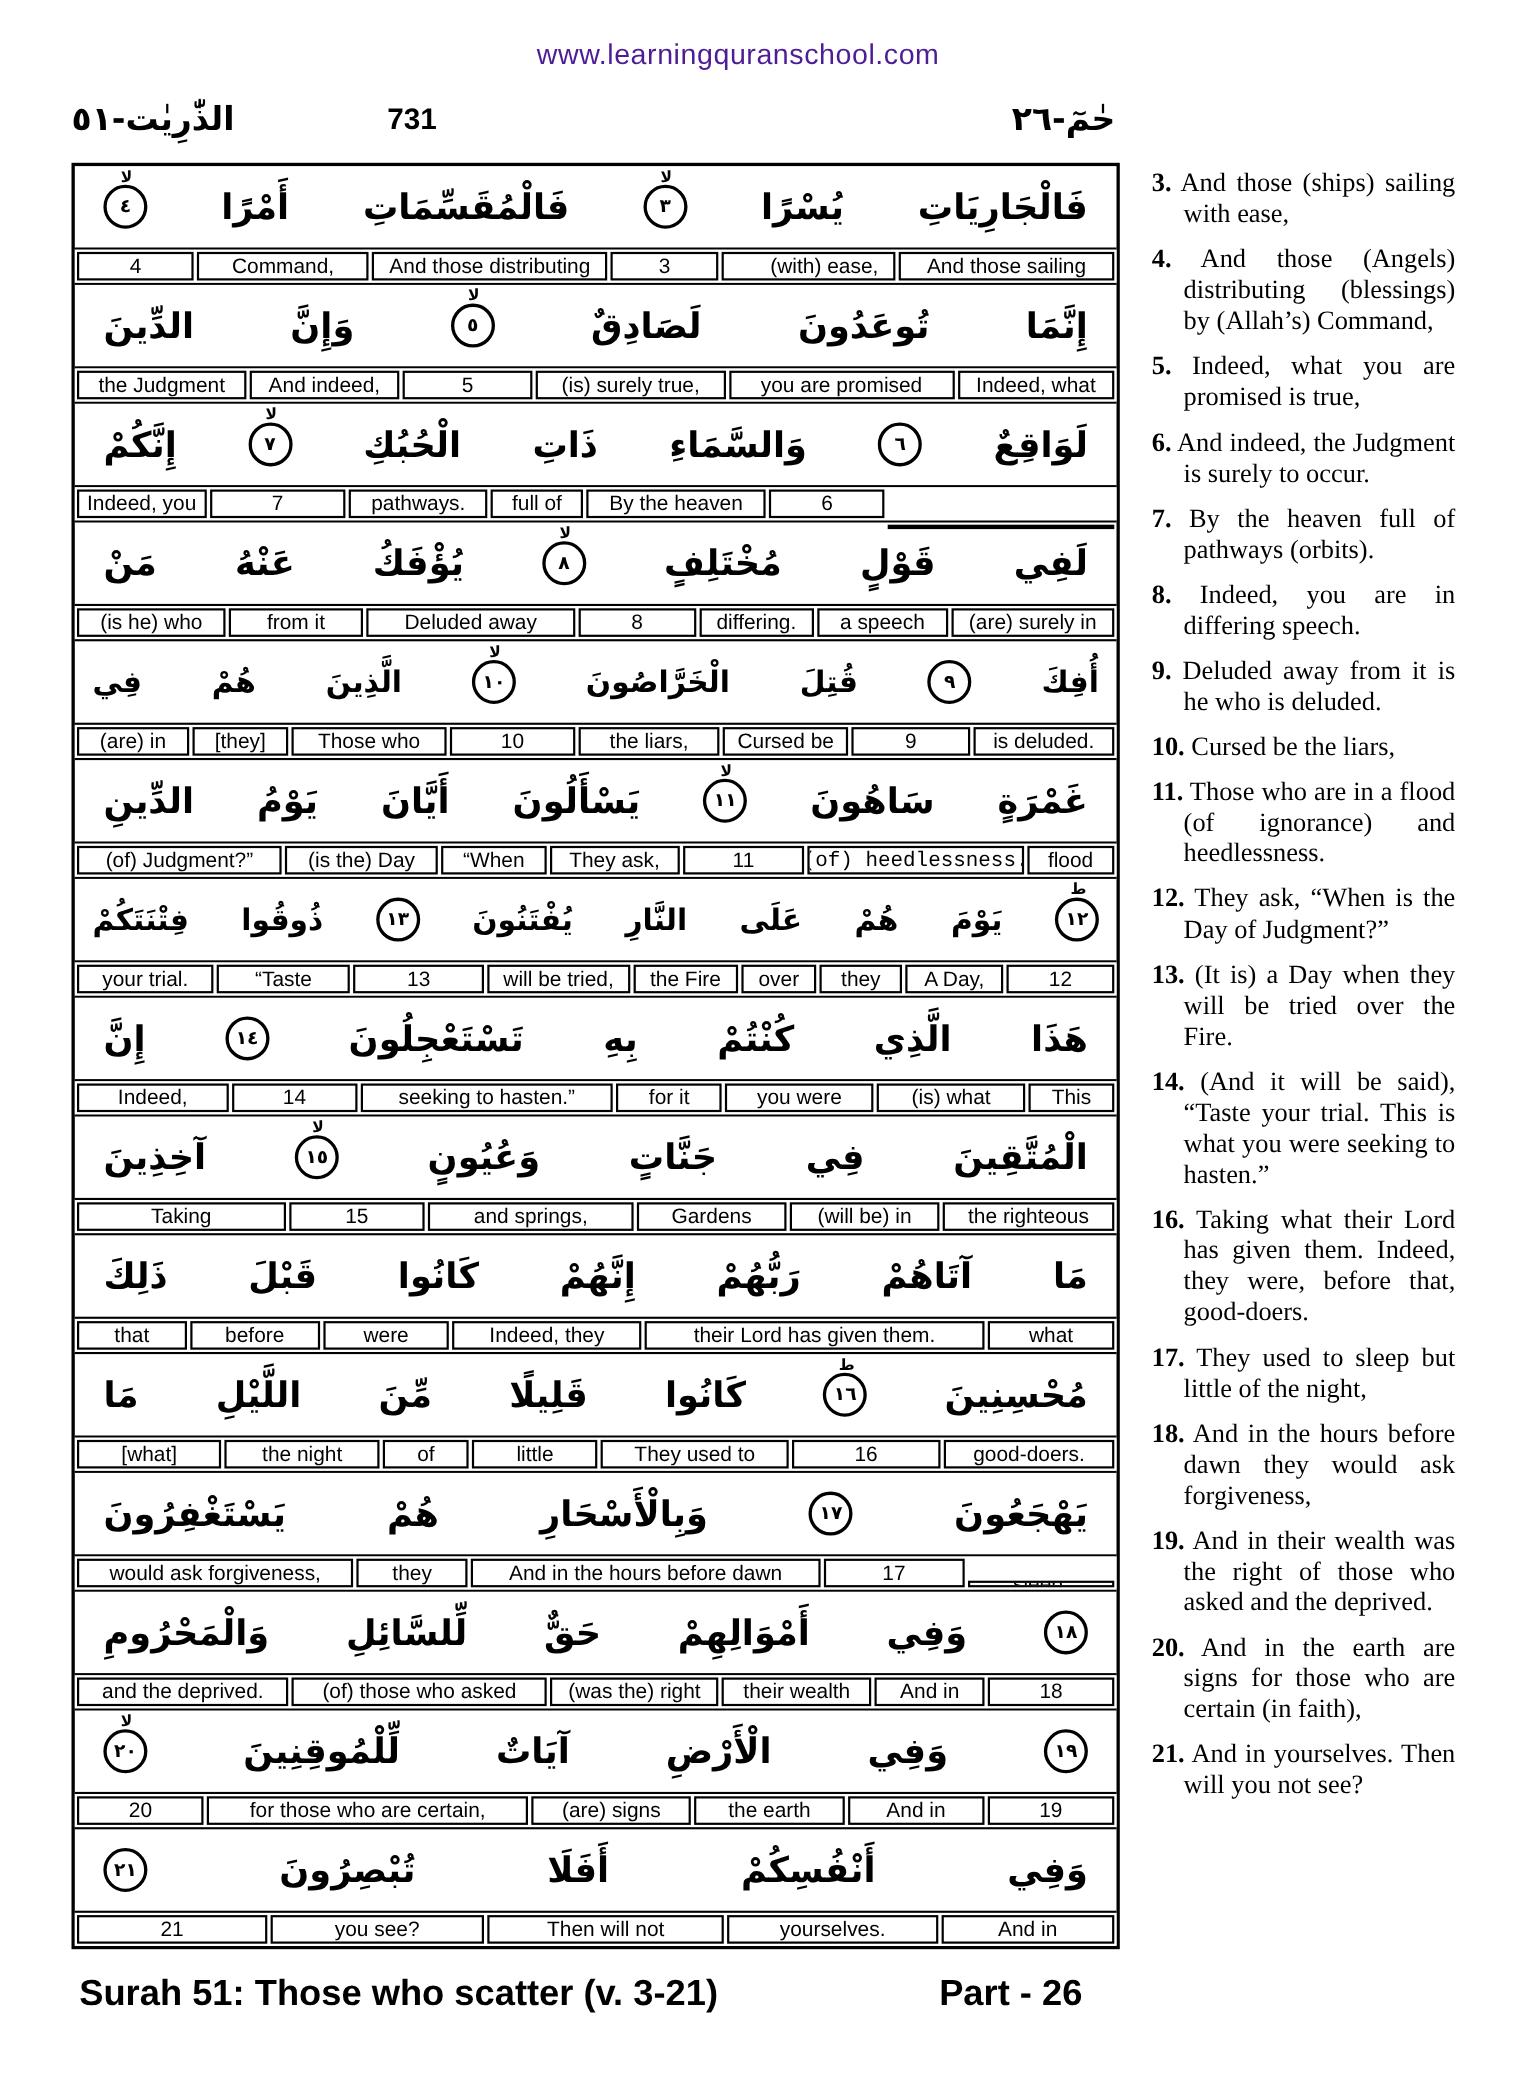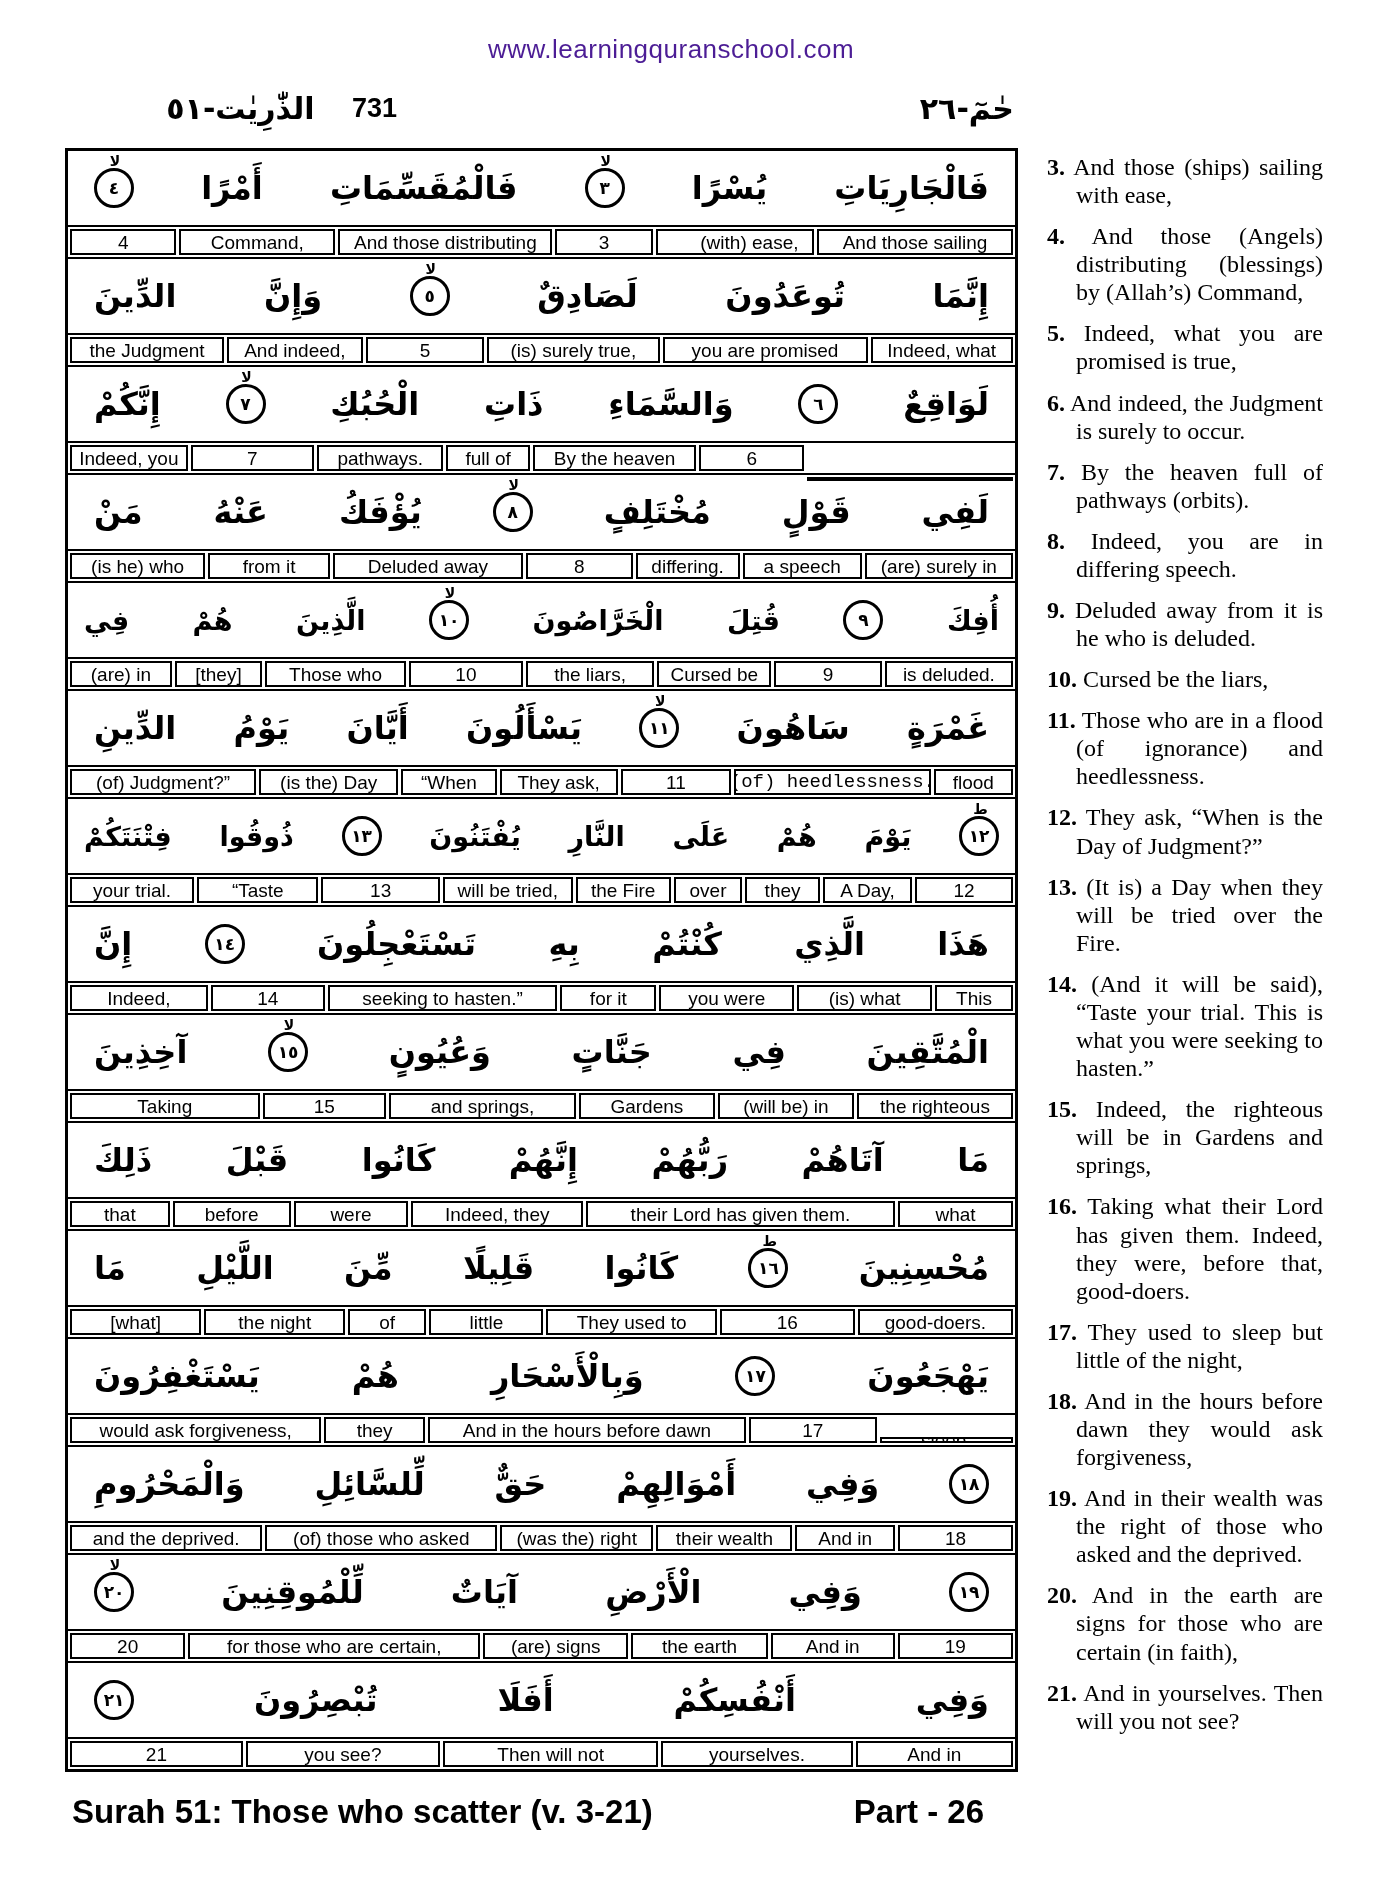--- a/index.html
+++ b/index.html
@@ -9,21 +9,21 @@
   }
   .url{
     position:absolute;top:34px;left:0;width:1342px;text-align:center;
     font-size:26px;letter-spacing:0.5px;color:#4c1d95;
   }
   .hrow{
     position:absolute;top:78px;left:65px;width:953px;height:60px;
     display:flex;align-items:center;
   }
   .h-ar{font-family:"DejaVu Sans",sans-serif;font-weight:bold;font-size:30px;direction:rtl;}
-  .h-left{flex:1;text-align:right;}
+  .h-left{flex:1;text-align:left;}
   .h-page{width:120px;text-align:center;font-weight:bold;font-size:27px;}
   .h-spacer-l{width:330px;}
   .h-right{flex:1;text-align:right;padding-right:4px;}
   .qtable{
     position:absolute;top:148px;left:65px;width:953px;
     border:3px solid #000;box-sizing:border-box;background:#fff;
   }
   .pair{border-bottom:2px solid #000;}
   .pair:last-child{border-bottom:none;}
   .ar{
@@ -422,21 +422,20 @@
     <p class="vtr"><b class="vnum">5.</b> Indeed, what you are promised is true,</p>
     <p class="vtr"><b class="vnum">6.</b> And indeed, the Judgment is surely to occur.</p>
     <p class="vtr"><b class="vnum">7.</b> By the heaven full of pathways (orbits).</p>
     <p class="vtr"><b class="vnum">8.</b> Indeed, you are in differing speech.</p>
     <p class="vtr"><b class="vnum">9.</b> Deluded away from it is he who is deluded.</p>
     <p class="vtr"><b class="vnum">10.</b> Cursed be the liars,</p>
     <p class="vtr"><b class="vnum">11.</b> Those who are in a flood (of ignorance) and heedlessness.</p>
     <p class="vtr"><b class="vnum">12.</b> They ask, “When is the Day of Judgment?”</p>
     <p class="vtr"><b class="vnum">13.</b> (It is) a Day when they will be tried over the Fire.</p>
     <p class="vtr"><b class="vnum">14.</b> (And it will be said), “Taste your trial. This is what you were seeking to hasten.”</p>
-    <p class="vtr"><b class="vnum">15.</b> Indeed, the righteous will be in Gardens and springs,</p>
     <p class="vtr"><b class="vnum">16.</b> Taking what their Lord has given them. Indeed, they were, before that, good-doers.</p>
     <p class="vtr"><b class="vnum">17.</b> They used to sleep but little of the night,</p>
     <p class="vtr"><b class="vnum">18.</b> And in the hours before dawn they would ask forgiveness,</p>
     <p class="vtr"><b class="vnum">19.</b> And in their wealth was the right of those who asked and the deprived.</p>
     <p class="vtr"><b class="vnum">20.</b> And in the earth are signs for those who are certain (in faith),</p>
     <p class="vtr"><b class="vnum">21.</b> And in yourselves. Then will you not see?</p>
   </div>
 
 <div class="footer">
   <div>Surah 51: Those who scatter (v. 3-21)</div>

